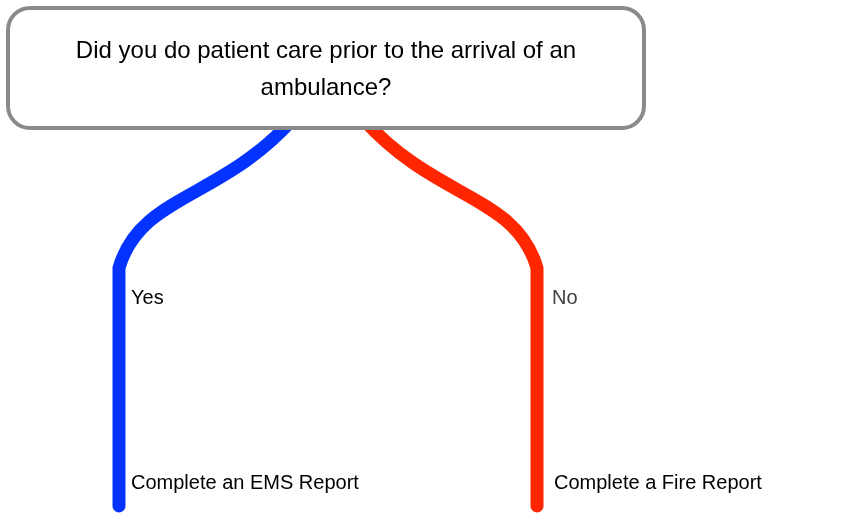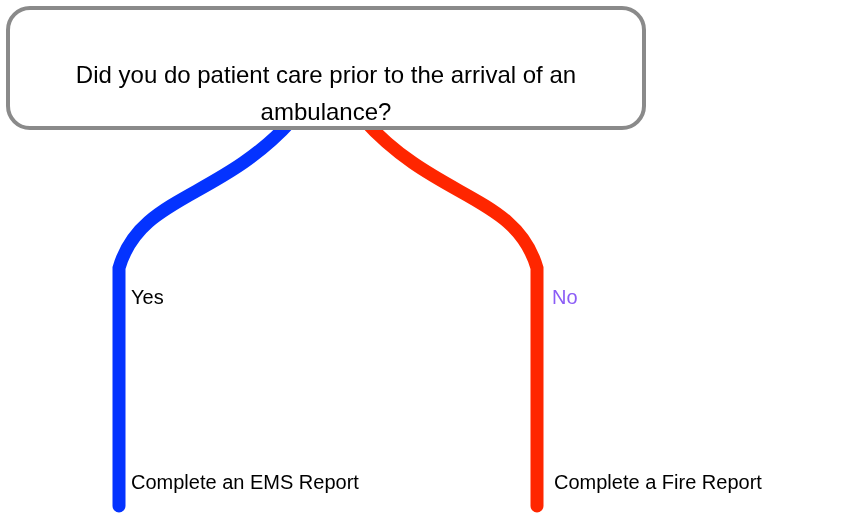--- a/index.html
+++ b/index.html
@@ -20,21 +20,21 @@
     left: 0;
     top: 0;
   }
   .question-text-wrap {
     position: absolute;
     left: 6px;
     top: 6px;
     width: 640px;
     height: 124px;
     display: flex;
-    align-items: flex-end;
+    align-items: center;
     justify-content: center;
     text-align: center;
   }
   .question-text {
     max-width: 576px;
     font-size: 24px;
     line-height: 37px;
     color: #000000;
   }
   .lbl {
@@ -62,19 +62,19 @@
 
     <rect x="8" y="8" width="636" height="120" rx="22" ry="22" stroke-width="4" stroke="#8a8a8a" fill="#ffffff"></rect>
   </svg>
 
   <div class="question-text-wrap">
     <div class="question-text" style="color: rgb(0, 0, 0);">Did you do patient care prior to the arrival of an ambulance?</div>
   </div>
 
   <div class="lbl lbl-yes" style="color: rgb(0, 0, 0);">Yes</div>
 
-  <div class="lbl lbl-no" style="color: #8b5cf6;">No</div>
+  <div class="lbl lbl-no" style="color: #404040;">No</div>
 
   <div class="lbl lbl-ems" style="color: rgb(0, 0, 0);">Complete an EMS Report</div>
 
   <div class="lbl lbl-fire" style="color: rgb(0, 0, 0);">Complete a Fire Report</div>
 
 </div>
 
 </body></html>

